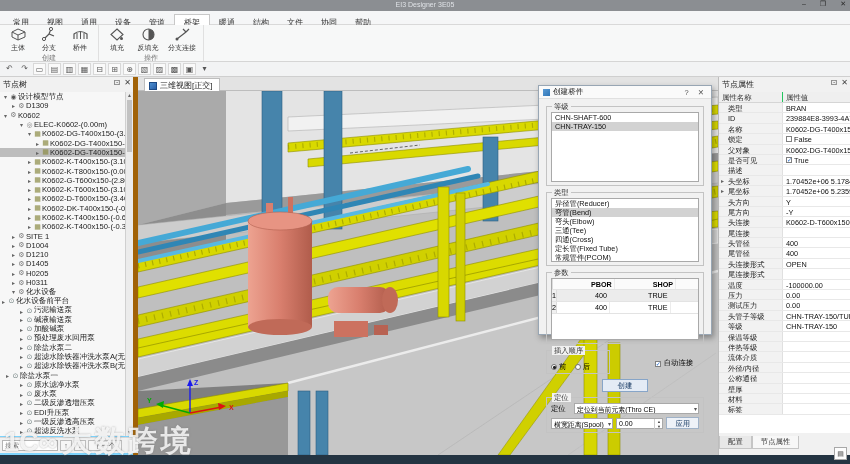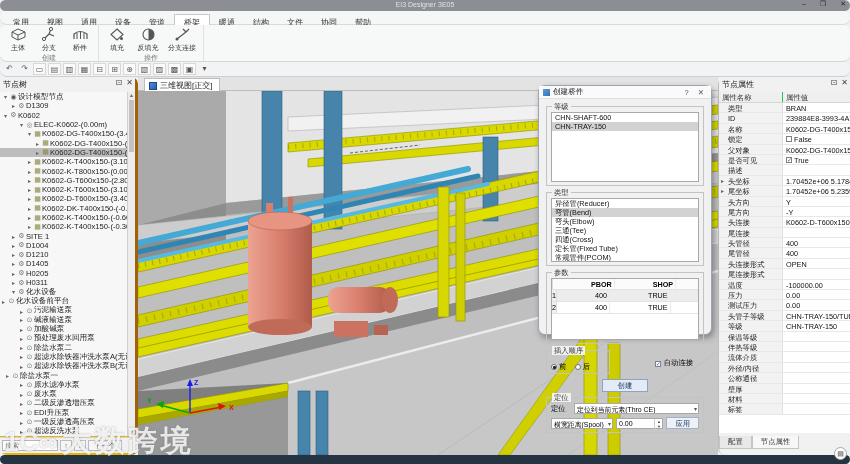--- a/index.html
+++ b/index.html
@@ -1,18 +1,18 @@
 <!DOCTYPE html>
 <html><head>
 <meta charset="utf-8">
 <style>
   html,body{margin:0;padding:0;width:850px;height:464px;overflow:hidden;
     font-family:"Liberation Sans","DejaVu Sans",sans-serif;background:#f0f0f0;position:relative;}
   *{box-sizing:border-box;}
-  .abs{position:absolute;border-radius:7px;}
+  .abs{position:absolute;}
 
   
   #titlebar{left:0;top:0;width:850px;height:11px;background:#8b8e92;color:#dfe2e6;font-size:7px;}
   #titlebar .ttl{position:absolute;left:0;right:0;top:1px;text-align:center;}
   #titlebar .wbtns{position:absolute;right:4px;top:0;display:flex;gap:14px;font-size:7px;color:#2b2b2b;}
   #titlebar .wbtns span{cursor:default;}
 
   
   #menubar{left:0;top:11px;width:850px;height:14px;background:#f5f6f7;border-bottom:1px solid #d9d9d9;padding-left:4px;}
   .mtab{display:inline-block;font-size:8px;color:#333;padding:2px 9px 1px;line-height:11px;}
@@ -29,21 +29,21 @@
   
   #quickbar{left:0;top:62px;width:850px;height:15px;background:#f2f3f4;border-bottom:1px solid #cfcfcf;display:flex;align-items:center;gap:2px;padding-left:3px;}
   .qicon{display:inline-block;width:13px;height:12px;font-size:8px;line-height:12px;text-align:center;color:#555;border:1px solid #d8d8d8;background:#fafafa;}
   .qicon.plain{border:none;background:none;}
 
   
   .panel-header{height:15px;font-size:8px;color:#222;padding:2px 3px 0;position:relative;background:#f1f1f1;}
   .ph-icons{position:absolute;right:2px;top:1px;font-size:8px;color:#444;display:flex;gap:4px;}
 
   
-  #leftpanel{left:0;top:77px;width:138px;height:378px;background:#eab308;border-right:3px solid #a16207;}
+  #leftpanel{left:0;top:77px;width:138px;height:378px;background:#7dd3fc;border-right:5px solid #a16207;}
   #tree{position:absolute;left:0;top:15px;width:130px;height:344px;overflow:hidden;background:#f7f7f7;}
   .trow{height:9.3px;display:flex;align-items:center;font-size:7.6px;color:#222;white-space:nowrap;overflow:hidden;}
   .trow.sel{background:#bdbdbd;}
   .texp{width:7px;color:#666;font-size:6px;text-align:center;flex:none;}
   .tico{width:9px;font-size:7px;text-align:center;flex:none;}
   .ic-model{color:#555;} .ic-plant{color:#7d7d7d;} .ic-elec{color:#777;} .ic-tray{color:#8f8f4a;} .ic-pump{color:#6f7f7f;}
   #tree-scroll{position:absolute;right:0;top:15px;width:8px;height:344px;background:#ececec;border-left:1px solid #d0d0d0;font-size:5px;color:#666;text-align:center;}
   #tree-scroll .thumb{position:absolute;left:1px;top:8px;width:5px;height:52px;background:#c2c2c2;}
   #tree-scroll .sa{position:absolute;left:0;width:7px;height:7px;line-height:7px;}
   #searchrow{position:absolute;left:0;bottom:2px;width:138px;height:16px;display:flex;gap:2px;align-items:center;padding:0 2px;background:#f1f1f1;border-top:1px solid #d6d6d6;}

